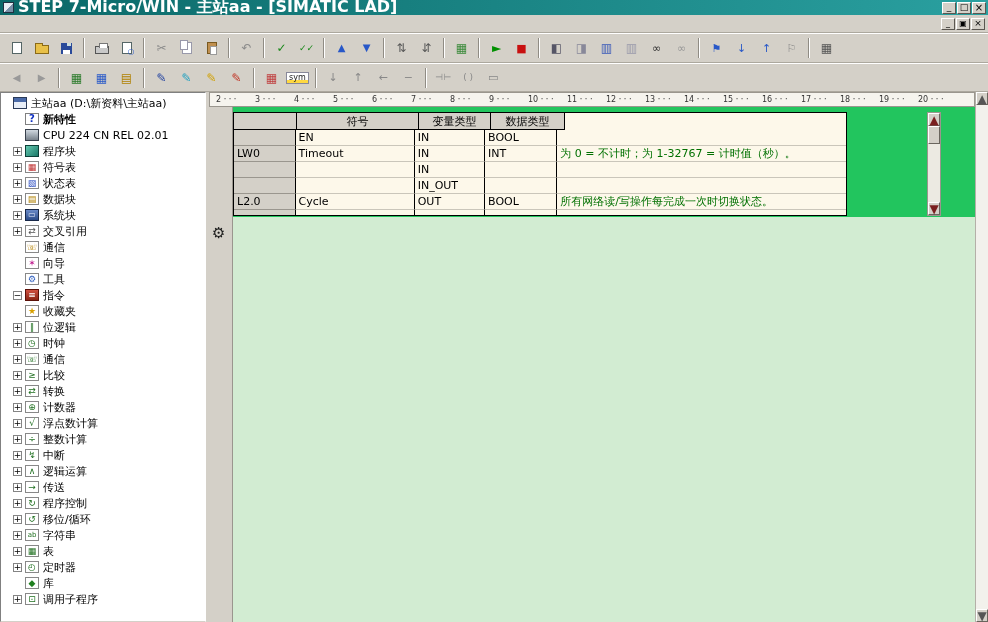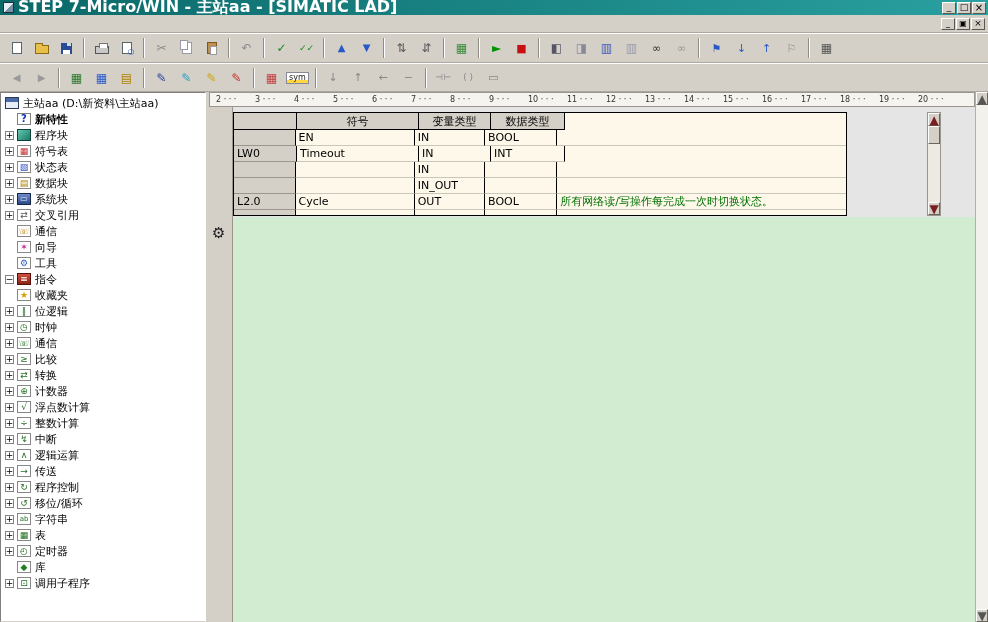--- a/index.html
+++ b/index.html
@@ -50,39 +50,39 @@
   .ic-copy { width:8px; height:10px; background:#fff; border:1px solid #99a;
     box-shadow:3px 3px 0 0 #fff, 3px 3px 0 1px #99a; margin:-3px 4px 3px -2px; }
   .ic-paste { width:10px; height:12px; background:#c09050; border:1px solid #7a5a20; position:relative; }
   .ic-paste::after { content:""; position:absolute; left:2px; top:3px; width:5px; height:7px; background:#fff; border:1px solid #999; }
   .ic-sym { font-size:8px; color:#222; border:1px solid #889; padding:1px 2px;
     background:linear-gradient(#fff 70%, #ffd840 70%); line-height:1; }
   
   .content { position:absolute; top:92px; left:0; right:0; bottom:0; display:flex; }
   .tree-panel { width:206px; background:#fff; border:1px solid;
     border-color:#808080 #fff #d4d0c8 #808080; overflow:hidden; padding-top:2px; }
-  .titem { height:16px; display:flex; align-items:center; white-space:nowrap; padding-left:4px; }
+  .titem { height:16px; display:flex; align-items:center; white-space:nowrap; padding-left:12px; }
   .texp { width:9px; height:9px; flex:0 0 9px; border:1px solid #848484; background:#fff;
     font-size:9px; line-height:1; display:flex; align-items:center; justify-content:center; margin-right:3px; }
   .texp-spacer { width:12px; flex:0 0 12px; }
   .ticon { width:14px; height:12px; flex:0 0 14px; margin-right:4px; }
   .tlabel { font-size:11px; }
   .splitter { width:3px; background:#d4d0c8; }
   .main-area { flex:1; position:relative; background:#d4d0c8; overflow:hidden; }
   
   .ruler { position:absolute; top:0; left:0; right:13px; height:15px; background:#f6f4ee;
     border:1px solid #9a968e; display:flex; align-items:center; padding-left:6px;
     font-size:8px; color:#333; overflow:hidden; }
   .rseg { flex:0 0 39px; white-space:nowrap; }
   
   .gutter { position:absolute; top:15px; left:0; bottom:0; width:24px;
     background:#d4d0c8; border-right:1px solid #9a968e; }
   .gear { position:absolute; top:117px; left:3px; font-size:15px; color:#1a1a1a; }
   
-  .table-zone { position:absolute; top:15px; left:24px; right:6px; height:110px; background:#e5e5e5; }
+  .table-zone { position:absolute; top:15px; left:24px; right:6px; height:110px; background:#22c55e; }
   .vtable { position:relative; margin-top:5px; width:614px; height:104px; overflow:hidden;
     border:1px solid #000; background:#fdf8ea; }
   .trow { display:flex; height:16px; }
   .trow.thead { height:17px; }
   .tcell { height:100%; border-right:1px solid #000; border-bottom:1px solid #cac6ba;
     background:#fdf8ea; display:flex; align-items:center; padding:0 3px;
     overflow:hidden; white-space:nowrap; font-size:11px; }
   .thead .tcell { background:#d4d0c8; justify-content:center; border-bottom:1px solid #000; }
   .c0 { width:63px; background:#d4d0c8; border-bottom:1px solid #9a968e; }
   .c1 { width:122px; } .c2 { width:72px; } .c3 { width:74px; }
@@ -303,20 +303,25 @@
   <div class="content">
     <div class="tree-panel" id="tree">
         <div class="titem">
           <span class="g ticon" style="background: linear-gradient(rgb(74, 106, 168) 0px, rgb(74, 106, 168) 4px, rgb(232, 238, 248) 4px); border: 1px solid rgb(42, 58, 88);"></span>
           <span class="tlabel">主站aa (D:\新资料\主站aa)</span>
         </div>
         <div class="titem">
           <span class="texp-spacer"></span>
           <span class="g ticon" style="color: rgb(16, 48, 192); font-size: 10px; background: rgb(255, 255, 255); border: 1px solid rgb(128, 128, 128); font-weight: bold;">?</span>
           <span class="tlabel" style="font-weight: bold;">新特性</span>
+        </div>
+        <div class="titem">
+          <span class="texp-spacer"></span>
+          <span class="g ticon" style="background: linear-gradient(rgb(208, 216, 224), rgb(120, 130, 140)); border: 1px solid rgb(56, 64, 76);"></span>
+          <span class="tlabel">CPU 224 CN REL 02.01</span>
         </div>
         <div class="titem">
           <span class="texp">+</span>
           <span class="g ticon" style="background: linear-gradient(135deg, rgb(100, 200, 176), rgb(26, 120, 104)); border: 1px solid rgb(12, 64, 56);"></span>
           <span class="tlabel">程序块</span>
         </div>
         <div class="titem">
           <span class="texp">+</span>
           <span class="g ticon" style="color: rgb(192, 48, 48); font-size: 9px; background: rgb(255, 255, 255); border: 1px solid rgb(136, 136, 136);">▦</span>
           <span class="tlabel">符号表</span>
@@ -499,20 +504,21 @@
               <div class="tcell c1">EN</div>
               <div class="tcell c2">IN</div>
               <div class="tcell c3">BOOL</div>
               <div class="tcell c4" style="color: rgb(0, 112, 0);"></div>
             </div>
             <div class="trow">
               <div class="tcell c0">LW0</div>
               <div class="tcell c1">Timeout</div>
               <div class="tcell c2">IN</div>
               <div class="tcell c3">INT</div>
+              <div class="tcell c4" style="color: rgb(0, 112, 0);">为 0 = 不计时；为 1-32767 = 计时值（秒）。</div>
             </div>
             <div class="trow">
               <div class="tcell c0"></div>
               <div class="tcell c1"></div>
               <div class="tcell c2">IN</div>
               <div class="tcell c3"></div>
               <div class="tcell c4" style="color: rgb(0, 112, 0);"></div>
             </div>
             <div class="trow">
               <div class="tcell c0"></div>

